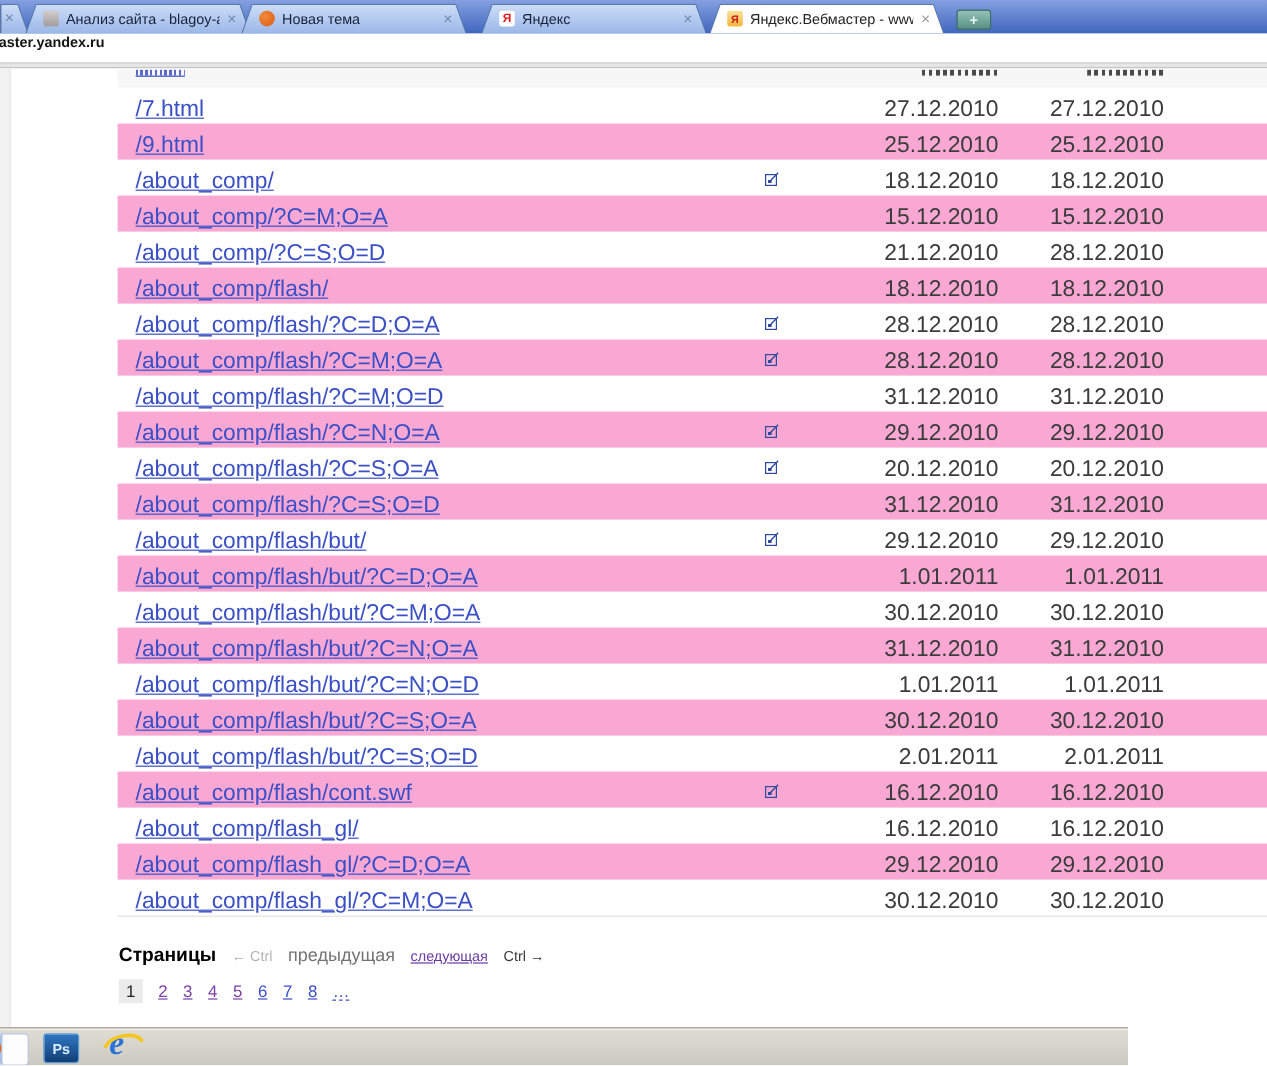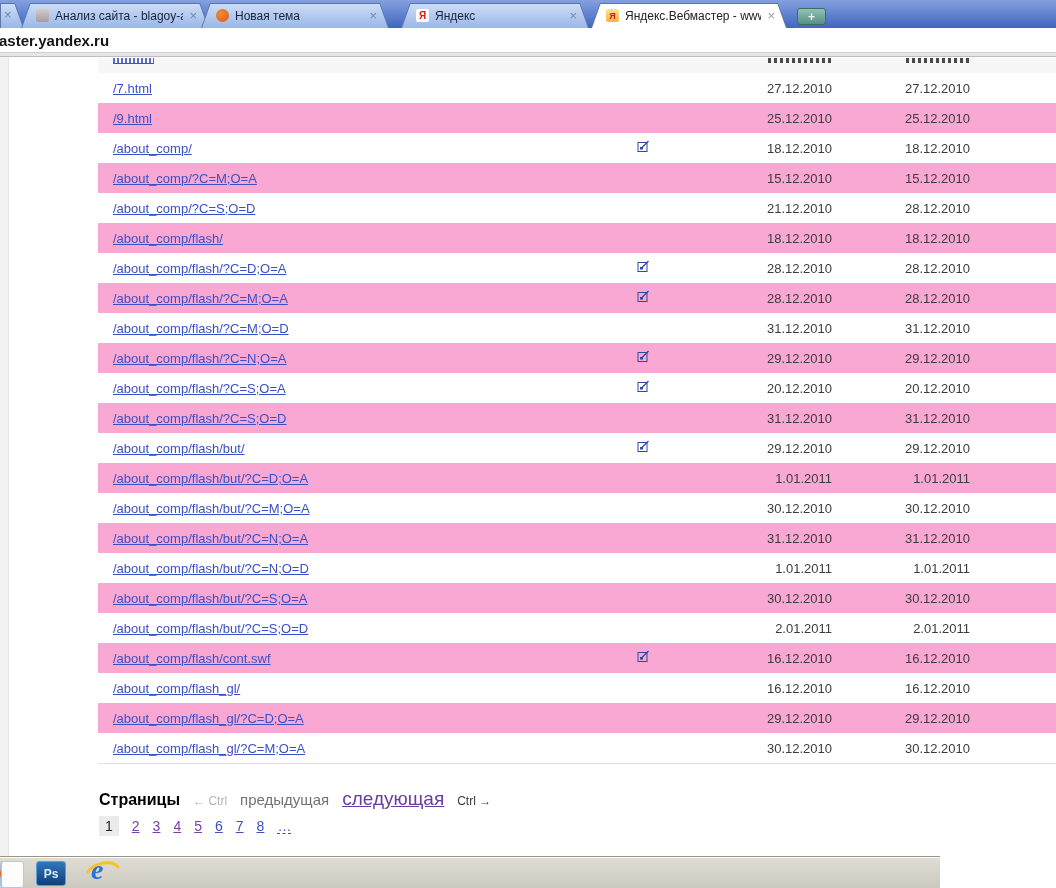--- a/index.html
+++ b/index.html
@@ -35,55 +35,55 @@
   .tab-partial .shape{clip-path:polygon(0 0,calc(100% - 9px) 0,100% 100%,0 100%);}
   .tab-partial .fill{clip-path:polygon(0 0,calc(100% - 8.5px) 0,100% 100%,0 100%);}
   .tab-partial .close{position:absolute;left:4px;top:5px;}
   .newtab{position:absolute;left:797px;top:8px;width:27px;height:15px;
           border-radius:3px;background:linear-gradient(#92c2b6,#578f84);
           border:1px solid #3d6e64;color:#eaf6f2;font-size:12px;font-weight:bold;
           display:flex;align-items:center;justify-content:center;line-height:1;}
 
   
   .urlbar{position:absolute;left:0;top:28px;width:1056px;height:24px;background:#fff;
-          display:flex;align-items:center;font-size:15px;white-space:nowrap;}
+          display:flex;font-size:12px;white-space:nowrap;}
   .urlbar .host{color:#141414;font-weight:bold;margin-left:-1px;}
   .urlbar .path{color:#9b9b9b;}
   .toolband{position:absolute;left:0;top:52px;width:1056px;height:5px;
           background:#e6e6e6;border-top:1px solid #cfcfcf;border-bottom:1px solid #bdbdbd;
           box-sizing:border-box;}
 
   
   .content{position:absolute;left:0;top:57px;width:1056px;height:799px;background:#fff;}
   .leftstrip{position:absolute;left:0;top:0;bottom:0;width:8px;background:#f2f2f2;
           border-right:1px solid #e6e6e6;}
   .rowlist{position:absolute;left:98px;right:0;top:1px;}
   .partial-row{height:15px;background:#f7f7f7;position:relative;overflow:hidden;}
   .frag-link{position:absolute;left:15px;top:0;width:41px;height:5px;
           border-bottom:1px solid #3b50c6;
           background:repeating-linear-gradient(90deg,#5a6ace 0 2px,rgba(0,0,0,0) 2px 4px);}
   .frag-date{position:absolute;top:0;width:64px;height:5px;
           background:repeating-linear-gradient(90deg,#4a4a4a 0 3px,rgba(0,0,0,0) 3px 6px);}
   .fd1{right:224px;} .fd2{right:86px;}
 
-  .trow{height:30px;position:relative;font-size:13px;text-decoration:underline;}
+  .trow{height:30px;position:relative;font-size:19px;text-decoration:underline;}
   .trow.stripe{background:#f9a8d4;}
   .turl{position:absolute;left:15px;top:8px;color:#3b50c6;text-decoration:underline;}
   .note{position:absolute;left:539px;top:7px;width:13px;height:13px;}
   .d{position:absolute;top:8px;color:#3c3c3c;}
   .d1{right:224px;} .d2{right:86px;}
   .table-bottom{height:1px;background:#e2e2e2;}
 
   
   .pag1{position:absolute;left:99px;top:731px;display:flex;align-items:baseline;gap:13px;
         white-space:nowrap;}
   .pg-title{font-size:16px;font-weight:bold;color:#000;}
   .pg-prevhint{font-size:12px;color:#b3b3b3;}
   .pg-prev{font-size:15px;color:#737373;}
-  .pg-next{font-size:19px;color:#6a3ba3;text-decoration:underline;}
+  .pg-next{font-size:12px;color:#6a3ba3;text-decoration:underline;}
   .pg-nexthint{font-size:12px;color:#3a3a3a;}
   .pag2{position:absolute;left:99px;top:759px;display:flex;gap:13px;align-items:center;
         font-size:14px;}
   .page{line-height:1;}
   .page.current{background:#ebebeb;color:#222;padding:3px 6px;}
   .page.visited{color:#7a3fa6;text-decoration:underline;}
   .page.link{color:#3b50c6;text-decoration:underline;}
   .page.more{color:#3b50c6;border-bottom:1px dashed #3b50c6;}
 
   

